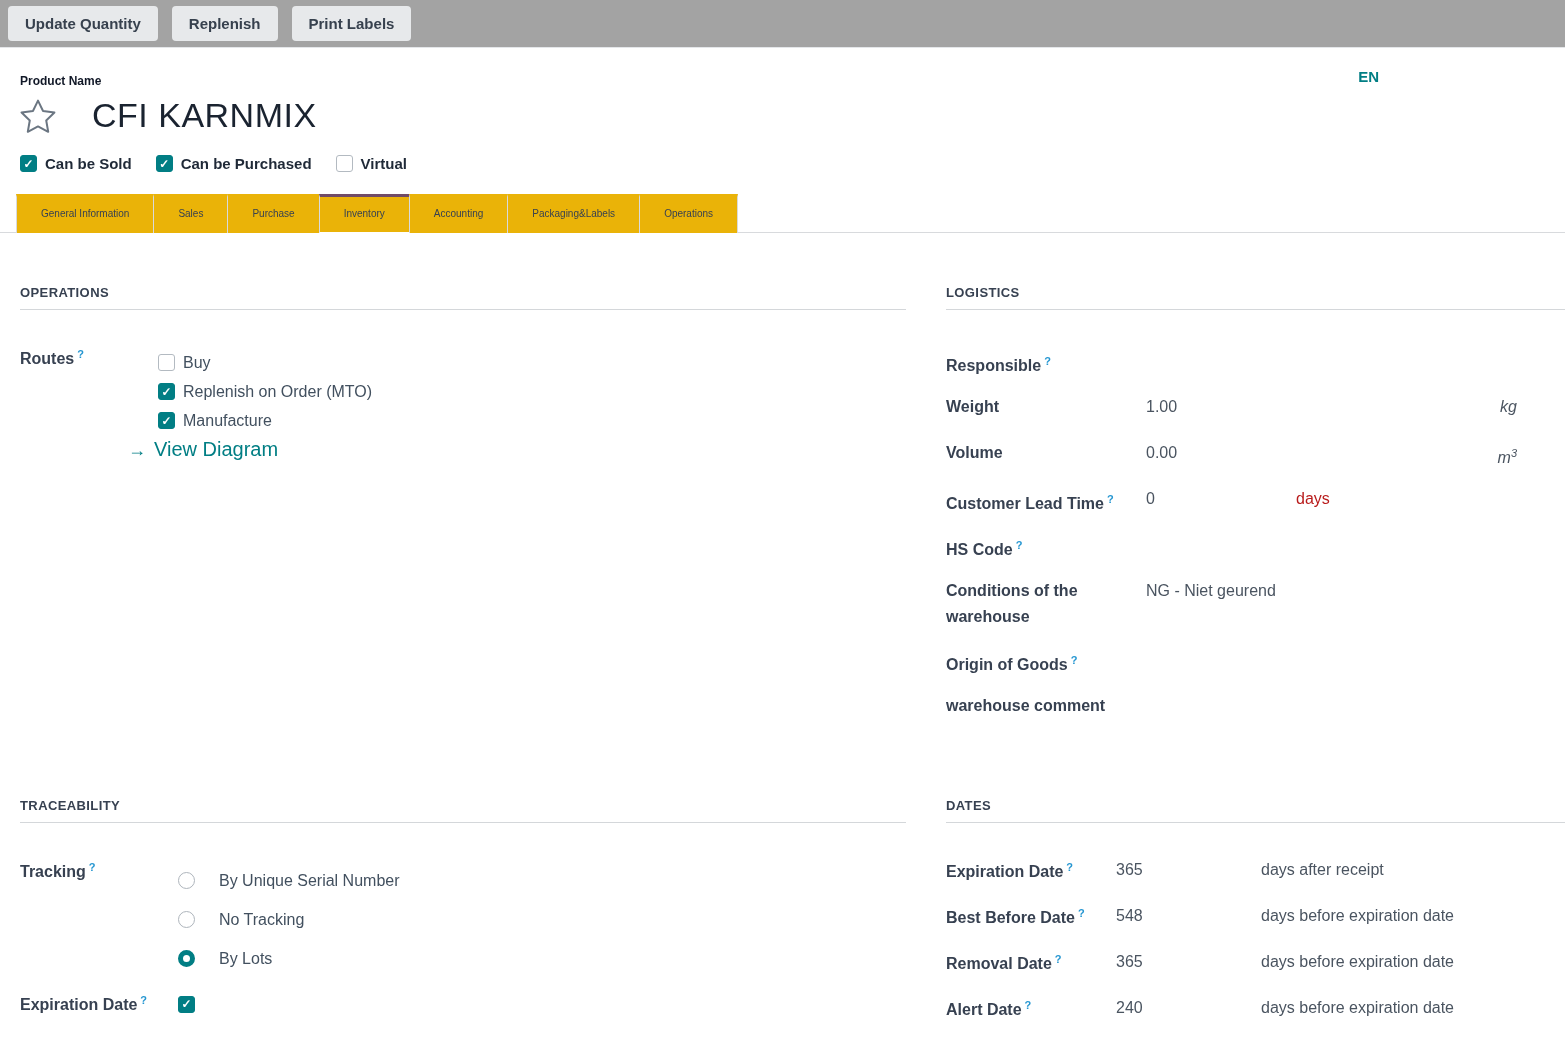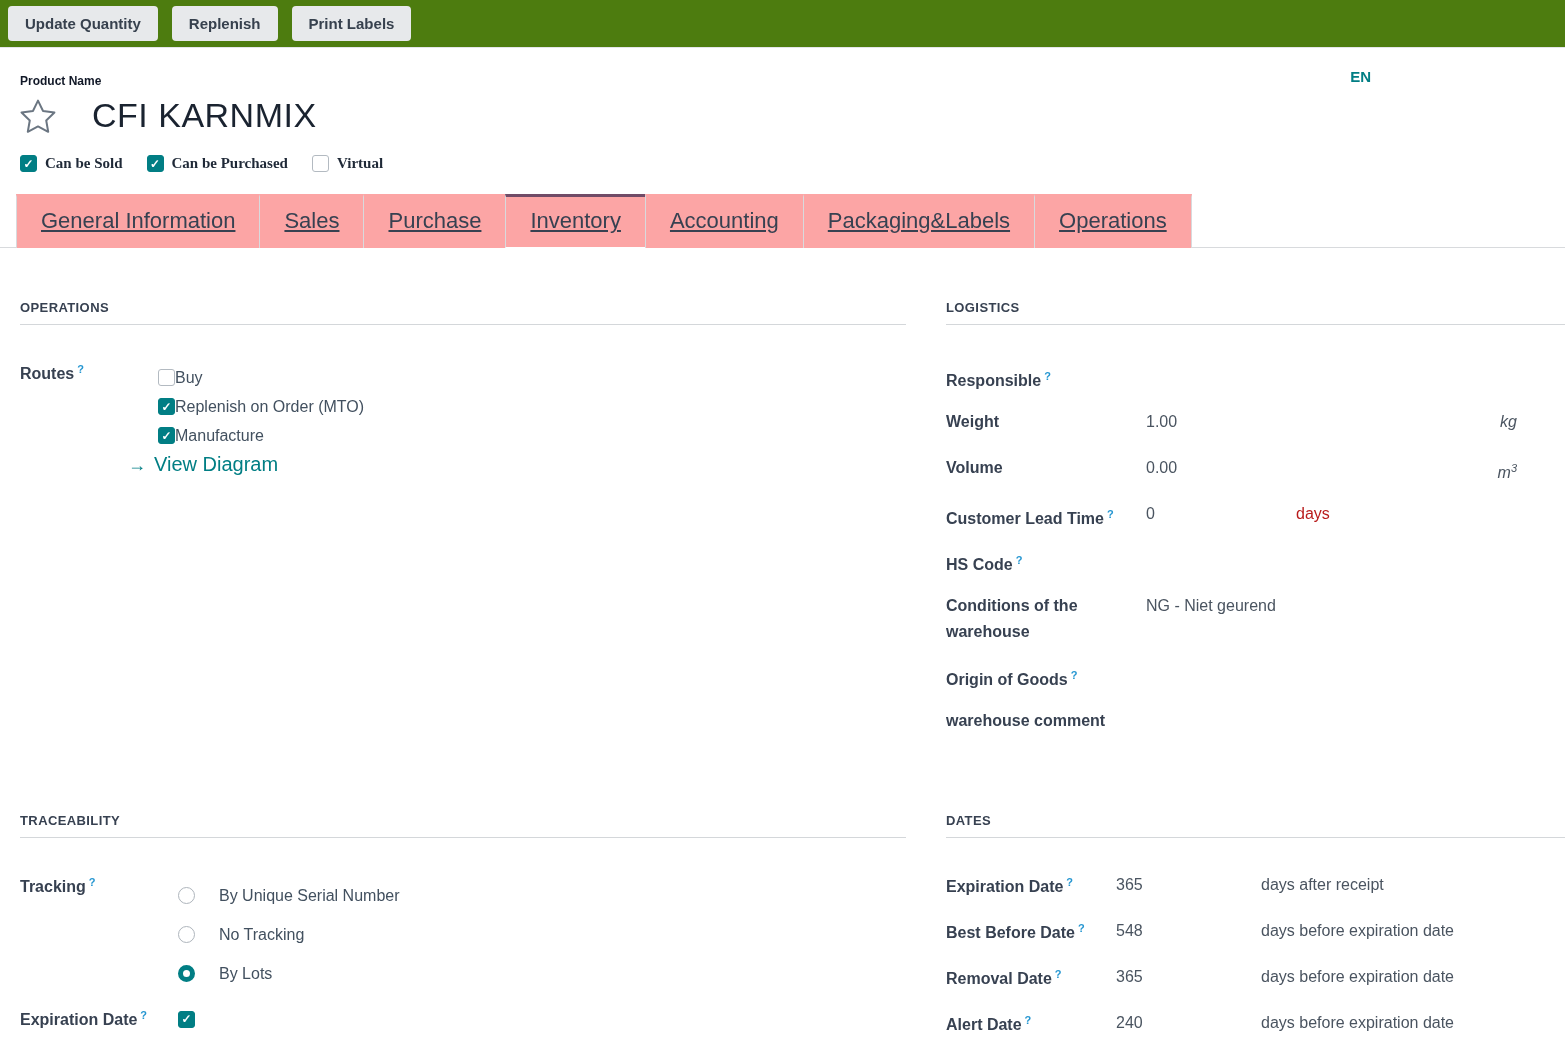--- a/index.html
+++ b/index.html
@@ -1,68 +1,68 @@
 <!DOCTYPE html>
 <html><head>
 <meta charset="utf-8">
 <style>
   * { margin:0; padding:0; box-sizing:border-box; }
   html,body { width:1565px; height:1055px; overflow:hidden; background:#fff;
     font-family:"Liberation Sans", sans-serif; color:#374151; }
 
   
-  .statusbar { height:48px; background:#4d7c0f; border-bottom:1px solid #e4e6e9;
+  .statusbar { height:48px; background:#a3a3a3; border-bottom:1px solid #e4e6e9;
     display:flex; align-items:center; padding-left:8px; gap:14px; }
   .sb-btn { background:#e7e9eb; border:none; border-radius:4px; padding:9px 17px;
     font-family:inherit; font-size:15px; font-weight:700; color:#37414e; cursor:pointer; }
 
   
   .sheet-header { position:relative; padding:26px 0 0 20px; background:#fff; }
-  .lang { position:absolute; top:20px; right:194px; color:#017e84; font-weight:700;
+  .lang { position:absolute; top:20px; right:186px; color:#017e84; font-weight:700;
     font-size:15px; cursor:pointer; }
   .pn-label { font-size:12px; font-weight:700; color:#111827; margin-bottom:8px; }
   .title-row { display:flex; align-items:center; gap:36px; }
   .star { display:flex; align-items:center; }
   .title { font-size:34px; font-weight:400; color:#1a2330; letter-spacing:0.5px; }
   .flags { display:flex; align-items:center; gap:24px; margin:20px 0 22px 0; }
-  .flag { display:flex; align-items:flex-end; gap:8px;font-family:Liberation Serif, serif; }
+  .flag { display:flex; align-items:flex-end; gap:8px; }
   .flag-label { font-size:15px; font-weight:700; color:#1f2937; }
 
   
   .checkbox { width:17px; height:17px; border:1px solid #b3bac1; border-radius:3px;
     background:#fff; display:inline-flex; align-items:center; justify-content:center;
     flex:none; cursor:pointer; }
   .checkbox.on { background:#017e84; border-color:#017e84; }
   .checkbox.on::after { content:"✓"; color:#fff; font-size:12px; font-weight:700; line-height:1; }
   .radio { width:17px; height:17px; border:1px solid #aeb5bc; border-radius:50%;
     background:#fff; flex:none; cursor:pointer; }
   .radio.on { border:5px solid #017e84; }
 
   
   .tabs { display:flex; padding-left:16px; border-bottom:1px solid #d8dadd; margin-top:2px; }
-  .tab { padding:11px 24px 13px 24px; font-size:22px; color:#374151; background:#fca5a5;
+  .tab { padding:11px 24px 13px 24px; font-size:10px; color:#374151; background:#eab308;
     border:1px solid #d8dadd; border-bottom:none; border-top:3px solid transparent;
-    margin-right:-1px; margin-bottom:-1px; cursor:pointer;text-decoration:underline; }
+    margin-right:-1px; margin-bottom:-1px; cursor:pointer; }
   .tab.active { border-top:3px solid #714b67; border-bottom:1px solid #fff; }
 
   
   .content { display:grid; grid-template-columns:886px 619px; column-gap:40px;
     padding:52px 0 0 20px; background:#fff; }
   .row1 { min-height:513px; }
   .o-sec-title { font-size:13px; font-weight:700; color:#374151; letter-spacing:0.4px;
     padding-bottom:9px; border-bottom:1px solid #d4d7da; }
   .sec-body { margin-top:38px; }
   .help { color:#2596d1; font-size:11px; font-weight:700; vertical-align:super;
     margin-left:3px; }
   .help::after { content:"?"; }
 
   
   .routes-row { display:flex; }
   .routes-row .f-lbl { width:90px; flex:none; font-size:16px; font-weight:700; color:#374151; }
-  .route-item { display:flex; align-items:center; gap:0; height:29px;padding-left:48px; }
+  .route-item { display:flex; align-items:center; gap:8px; height:29px;padding-left:48px; }
   .route-item .r-lbl { font-size:16px; color:#42505f; }
   .view-diagram { display:flex; align-items:center; gap:8px; height:29px;
     padding-left:18px; cursor:pointer; }
   .arrow-icon { color:#017e84; font-size:18px; font-weight:700; line-height:1; }
   .vd-label { color:#017e84; font-size:20px; }
 
   
   .lrow { display:flex; align-items:flex-start; min-height:46px; font-size:16px; }
   .lrow .lbl { width:200px; flex:none; font-weight:700; color:#374151; line-height:26px; padding-right:20px;}
   .lrow .val { width:150px; flex:none; color:#4a5460; line-height:26px; }

